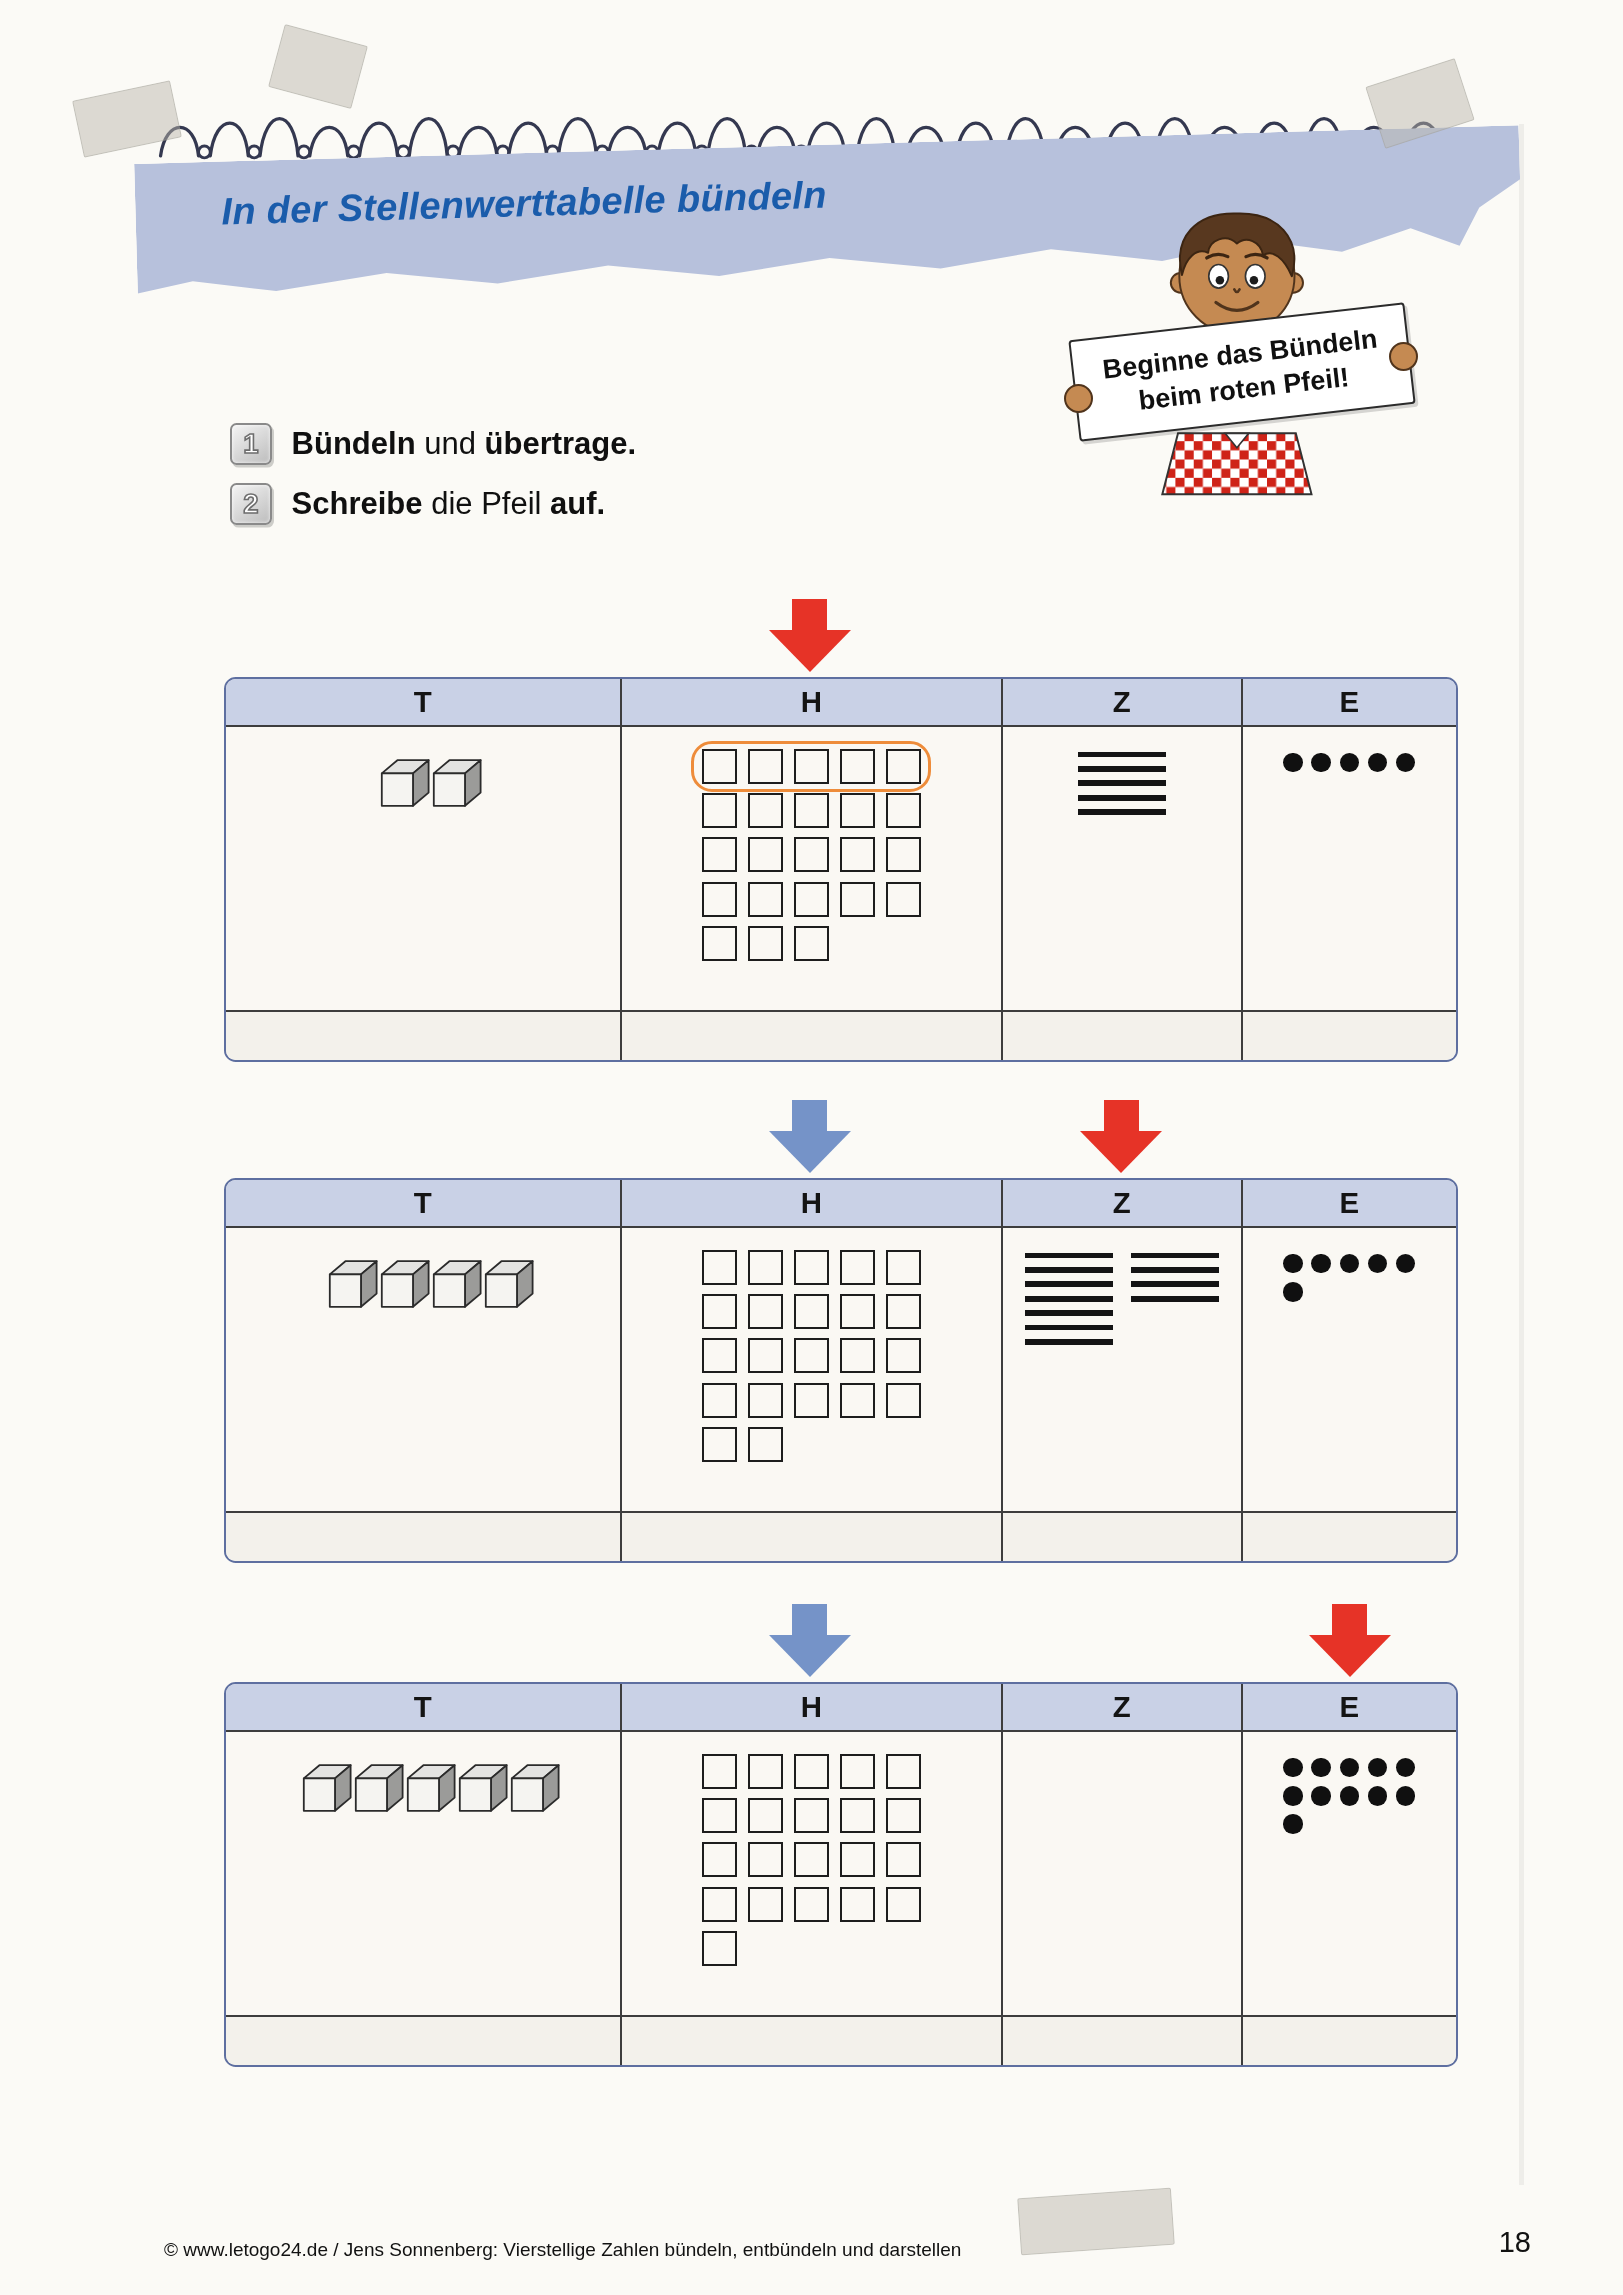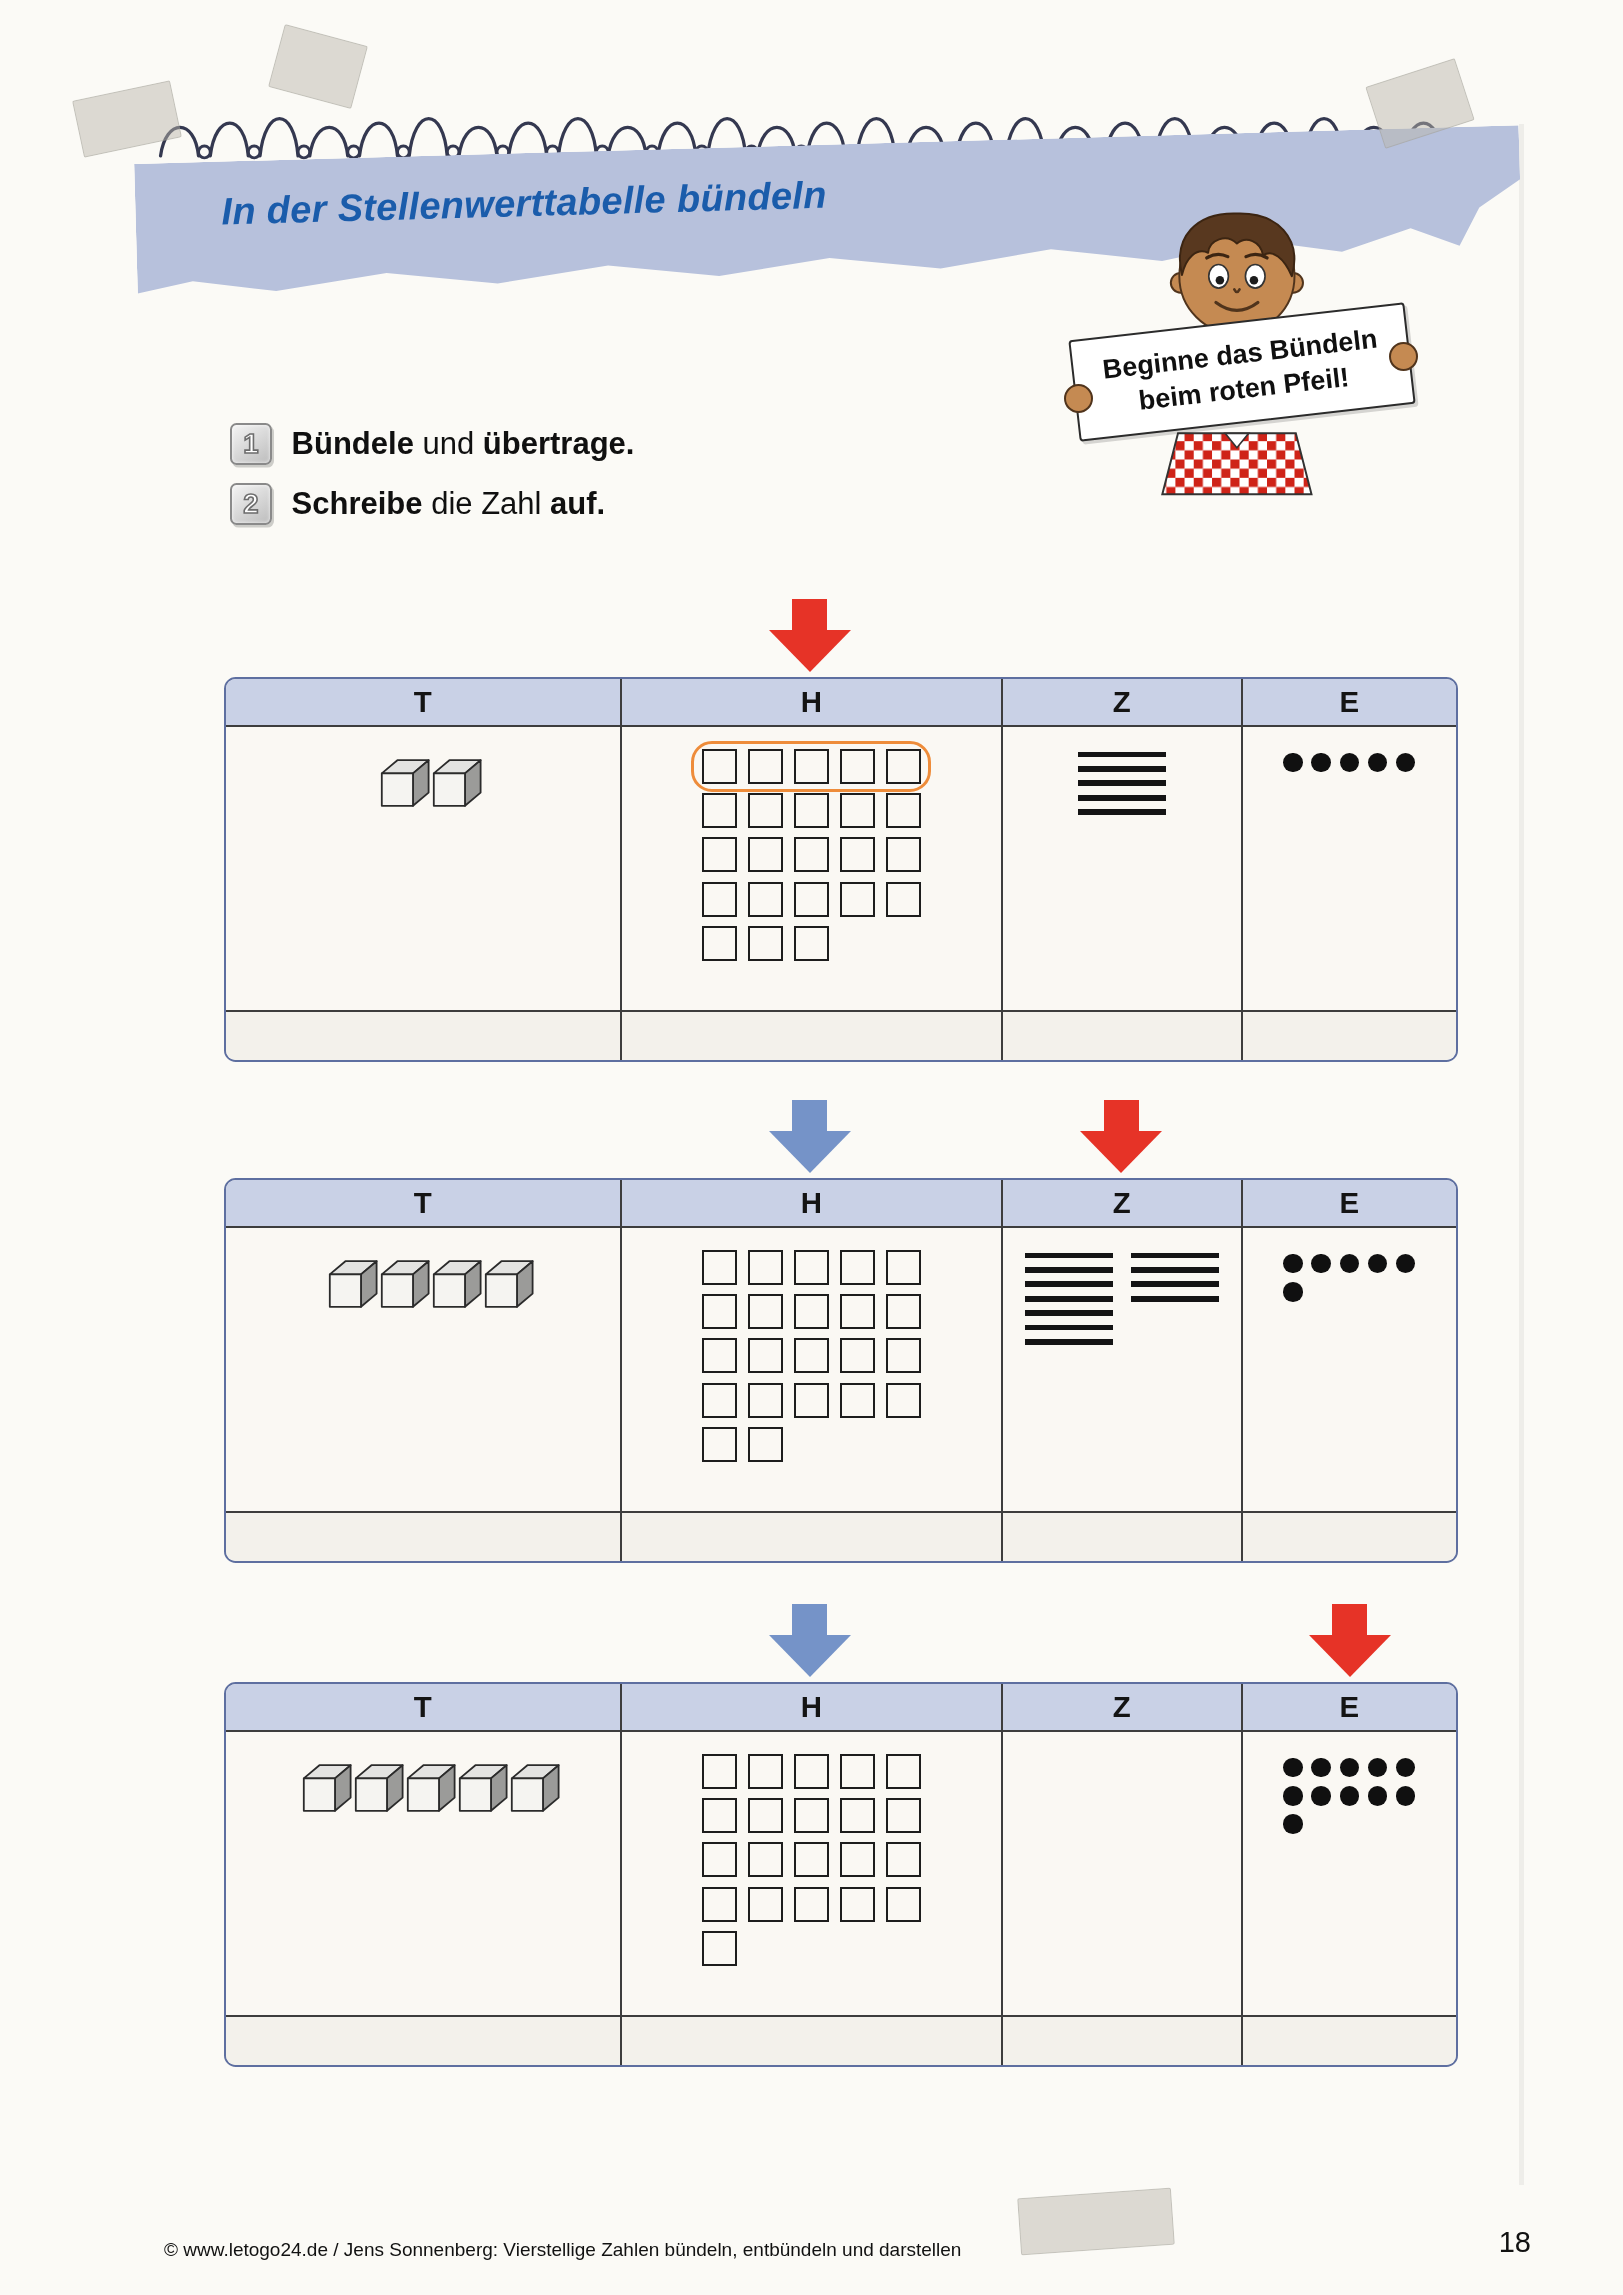--- a/index.html
+++ b/index.html
@@ -167,27 +167,27 @@
   </div>
   <div class="hand hand-left"></div>
   <div class="hand hand-right"></div>
 </div>
 
 <div class="instructions">
   <div class="instruction">
     <div class="badge">
       <span>1</span>
     </div>
-    <p><b>Bündele</b><span> und </span><b>übertrage.</b></p>
+    <p><b>Bündeln</b><span> und </span><b>übertrage.</b></p>
   </div>
   <div class="instruction">
     <div class="badge">
       <span>2</span>
     </div>
-    <p><b>Schreibe</b><span> die Zahl </span><b>auf.</b></p>
+    <p><b>Schreibe</b><span> die Pfeil </span><b>auf.</b></p>
   </div>
 </div>
 
 <section class="table-block" style="top:592px">
   <div class="arrow-row">
       <div class="block-arrow" style="left: calc(47.5% - 41px);">
         <div class="stem" style="background: rgb(230, 51, 39);"></div>
         <div class="head" style="border-top-color: rgb(230, 51, 39);"></div>
       </div>
     </div>

